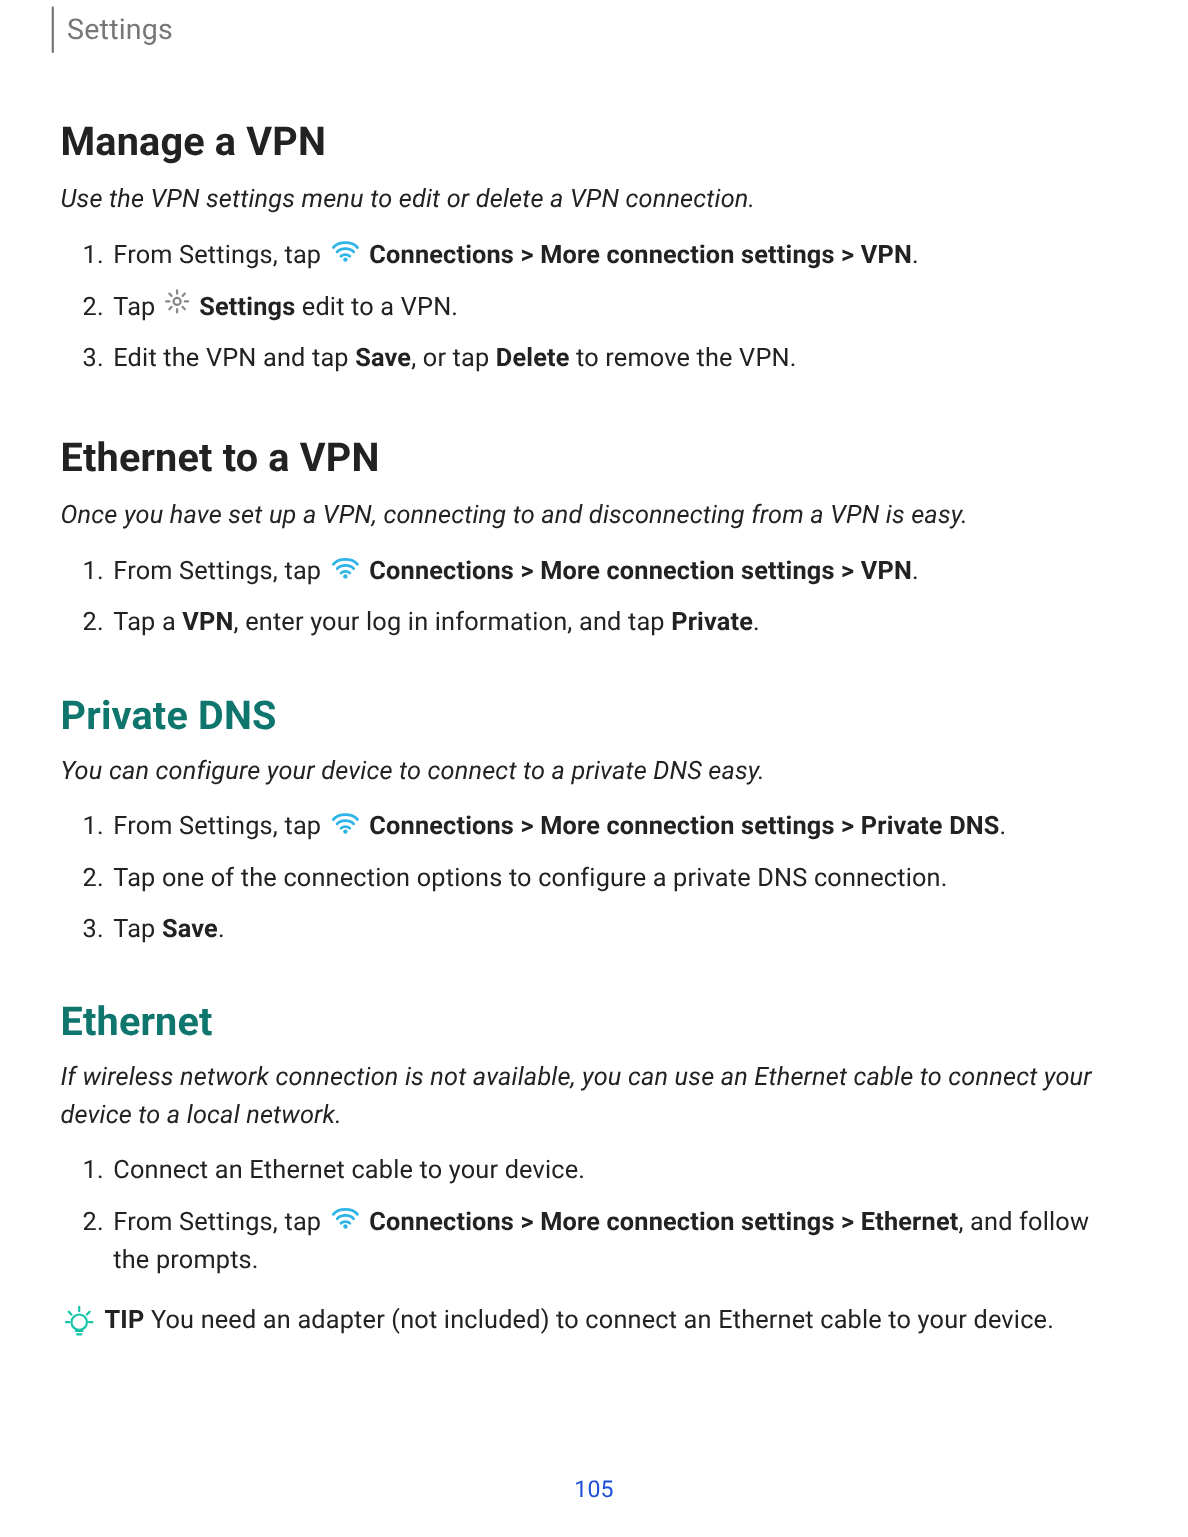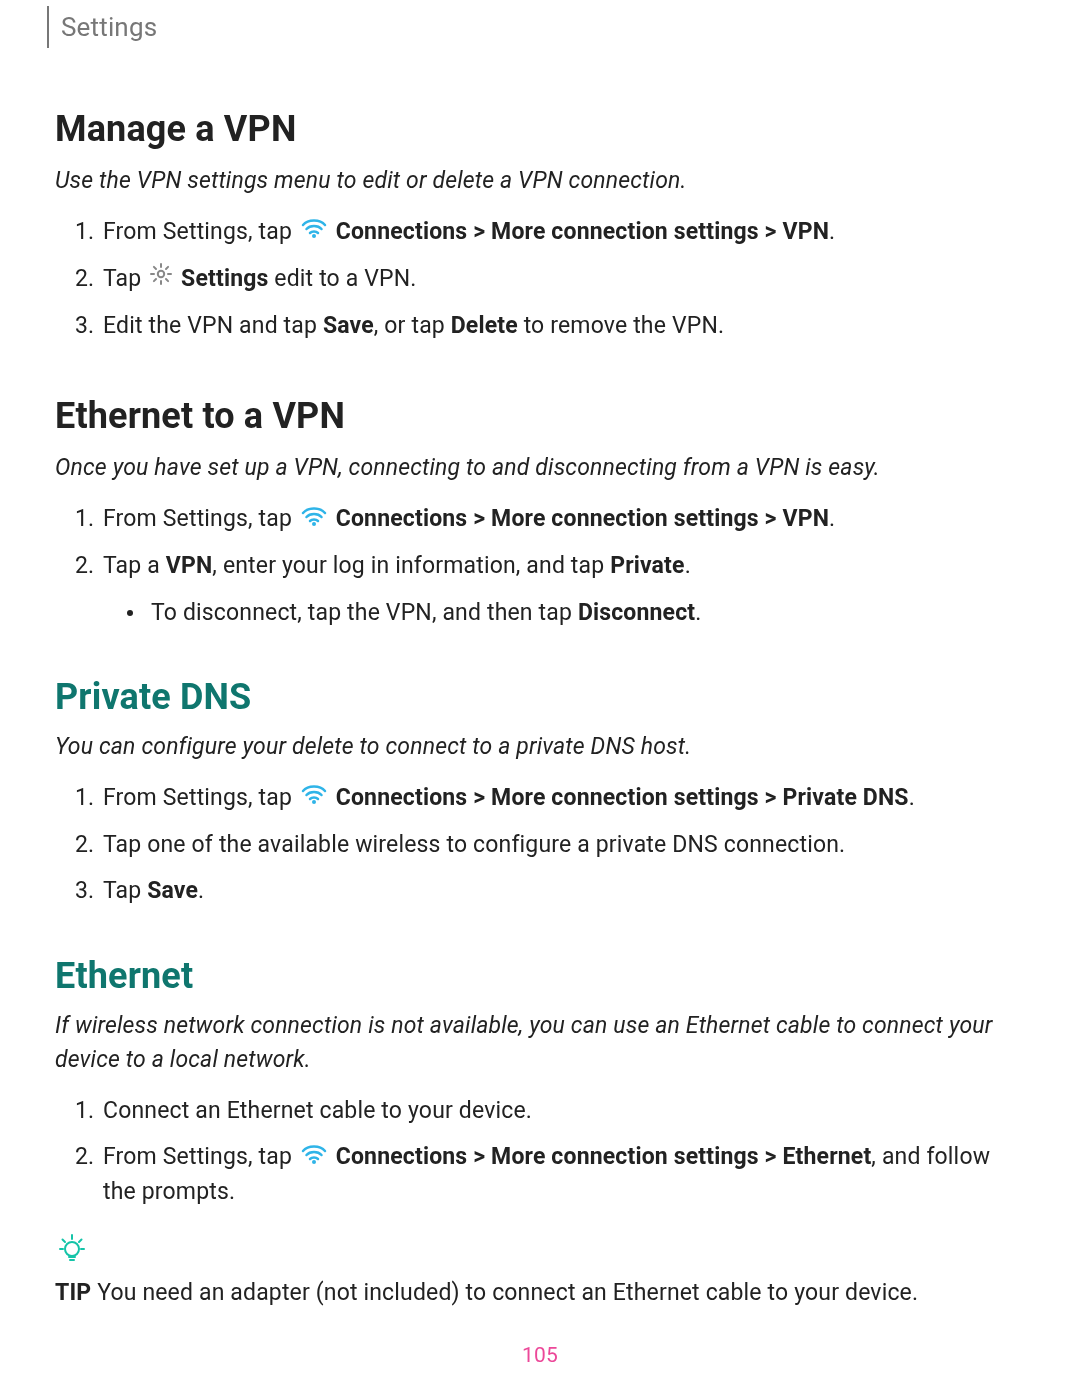--- a/index.html
+++ b/index.html
@@ -97,35 +97,34 @@
       display: inline-block;
       vertical-align: middle;
       margin: 0 2px;
     }
     .tip-row {
       display: flex;
       align-items: flex-start;
       margin-top: 20px;
       font-size: 23px;
       line-height: 1.5;
-      flex-direction: column;
     }
     .tip-icon {
       flex-shrink: 0;
       margin-right: 6px;
       margin-top: 2px;
     }
     .page-number {
       position: absolute;
       bottom: 30px;
       left: 0;
       width: 1080px;
       text-align: center;
       font-size: 21px;
-      color: #ec4899;
+      color: #1d4ed8;
     }
   </style>
 </head>
 <body>
 
 <div class="header">
   <div class="header-rule"></div>
   <div class="header-title">Settings</div>
 </div>
 
@@ -170,43 +169,38 @@
           <g fill="none" stroke="#2fb4e8" stroke-width="2.5" stroke-linecap="round">
             <path d="M3 8 C 8 2, 20 2, 25 8"></path>
             <path d="M6.5 12 C 10 8, 18 8, 21.5 12"></path>
             <path d="M10 16 C 12 14, 16 14, 18 16"></path>
           </g>
           <circle cx="14" cy="19" r="2" fill="#2fb4e8"></circle>
         </svg></span><span class="bold"> Connections &gt; More connection settings &gt; VPN</span><span>.</span>
   </li>
   <li>
     <span>Tap a </span><span class="bold">VPN</span><span>, enter your log in information, and tap </span><span class="bold">Private</span><span>.</span>
-    <ul class="sub">
-      <li>
-        <span>To disconnect, tap the VPN, and then tap </span><span class="bold">Disconnect</span><span>.</span>
-      </li>
-    </ul>
   </li>
 </ol>
 
 <h1 class="section-accent">Private DNS</h1>
-<p class="intro">You can configure your delete to connect to a private DNS host.</p>
+<p class="intro">You can configure your device to connect to a private DNS easy.</p>
 <ol>
   <li>
     <span>From Settings, tap </span><span class="icon-wrap"><svg width="28" height="22" viewBox="0 0 28 22">
           <g fill="none" stroke="#2fb4e8" stroke-width="2.5" stroke-linecap="round">
             <path d="M3 8 C 8 2, 20 2, 25 8"></path>
             <path d="M6.5 12 C 10 8, 18 8, 21.5 12"></path>
             <path d="M10 16 C 12 14, 16 14, 18 16"></path>
           </g>
           <circle cx="14" cy="19" r="2" fill="#2fb4e8"></circle>
         </svg></span><span class="bold"> Connections &gt; More connection settings &gt; Private DNS</span><span>.</span>
   </li>
   <li>
-    <span>Tap one of the available wireless to configure a private DNS connection.</span>
+    <span>Tap one of the connection options to configure a private DNS connection.</span>
   </li>
   <li>
     <span>Tap </span><span class="bold">Save</span><span>.</span>
   </li>
 </ol>
 
 <h1 class="section-accent">Ethernet</h1>
 <p class="intro">If wireless network connection is not available, you can use an Ethernet cable to connect your device to a local network.</p>
 <ol>
   <li>

